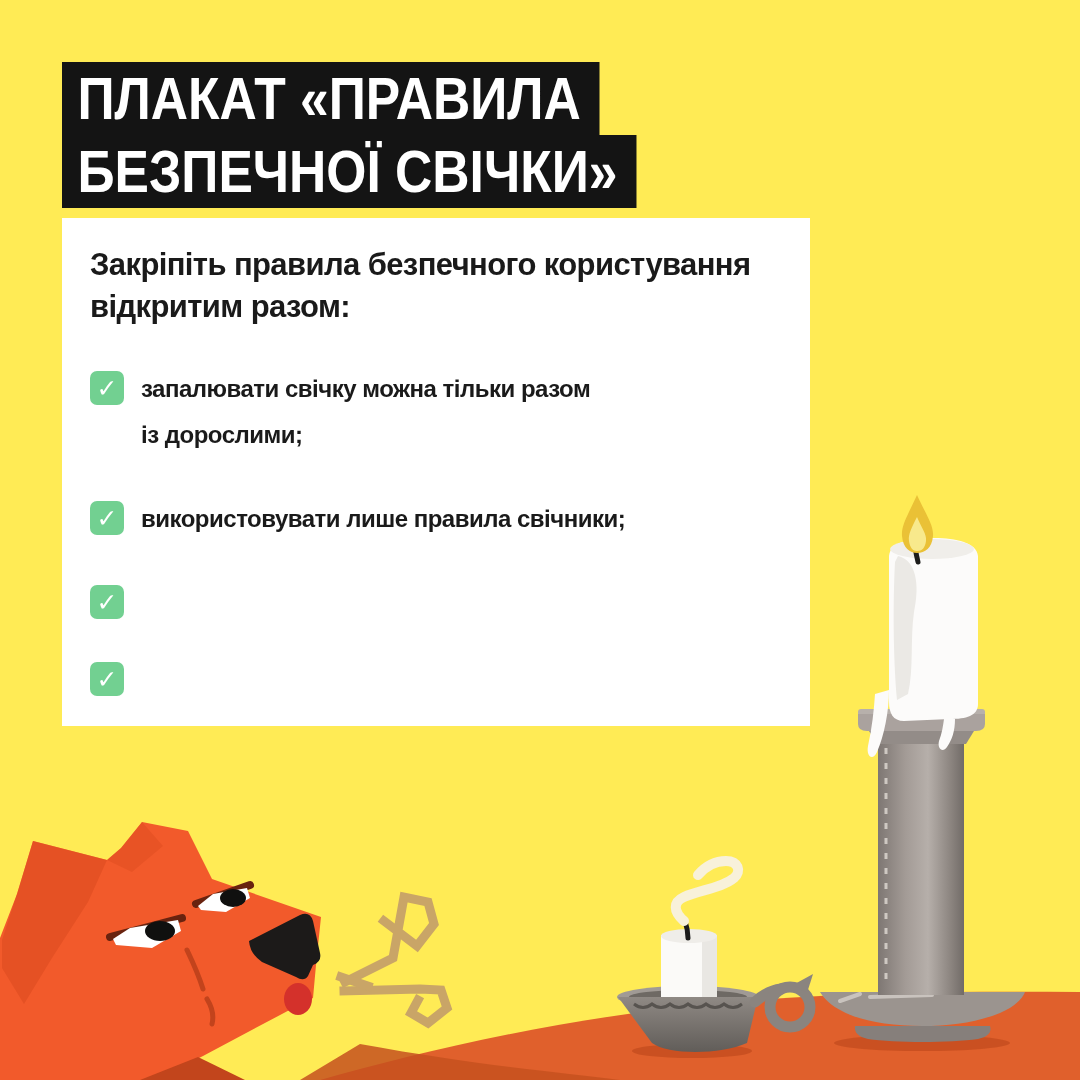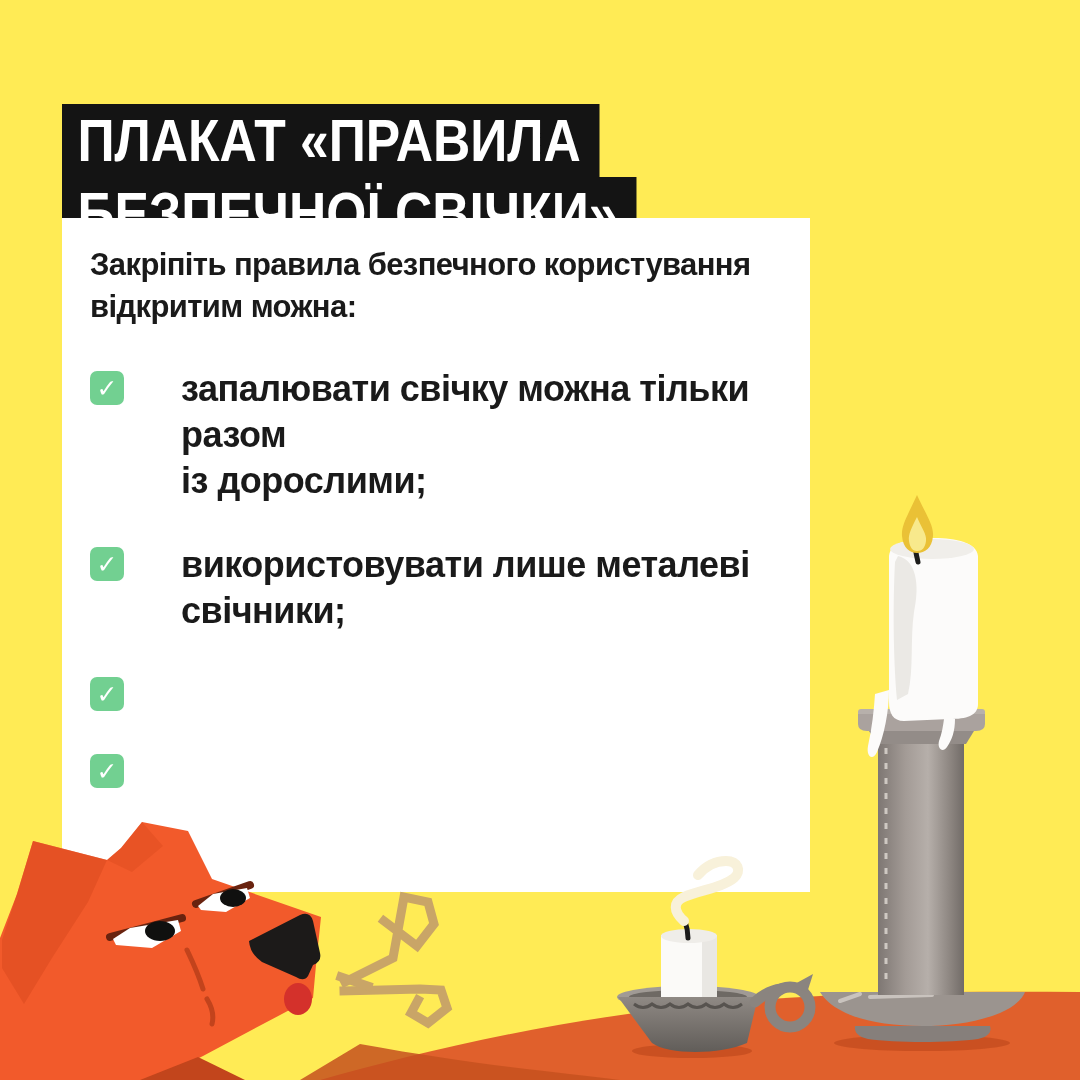--- a/index.html
+++ b/index.html
@@ -2,76 +2,76 @@
 <html><head>
 <meta charset="utf-8">
 <style>
   html,body{margin:0;padding:0;background:#888;}
   .poster{
     position:relative;width:1080px;height:1080px;overflow:hidden;
     background:#FFEB55;
     font-family:"Liberation Sans","DejaVu Sans",sans-serif;
   }
   
-  .title-block{position:absolute;left:62px;top:62px;margin-top:42px;}
+  .title-block{position:absolute;left:62px;top:62px;}
   .title-line{
     display:block;width:max-content;
     background:#141414;color:#FFFFFF;
     font-size:60px;font-weight:bold;line-height:73px;
     padding:0 22px 0 18px;letter-spacing:0px;
     transform:scaleX(0.86);transform-origin:0 0;
     white-space:nowrap;
   }
   
   .card{
-    position:absolute;left:62px;top:218px;width:748px;height:674px;
+    position:absolute;left:62px;top:218px;width:748px;height:508px;
     background:#FFFFFF;box-sizing:border-box;padding:26px 30px 0 28px;
   }
   .card-heading{
     color:#1A1A1A;font-size:31px;font-weight:bold;line-height:42px;
     letter-spacing:-0.6px;white-space:nowrap;
   }
   .checklist{display:flex;flex-direction:column;gap:38px;margin-top:38px;}
   .check-item{display:flex;gap:17px;align-items:flex-start;}
   .check-box{
     flex:0 0 auto;width:34px;height:34px;margin-top:5px;border-radius:7px;
     background:#72D091;color:#FFFFFF;
     display:flex;align-items:center;justify-content:center;
     font-size:25px;font-weight:bold;
   }
   .check-text{
-    color:#1A1A1A;font-size:36px;font-weight:bold;line-height:46px;
-    letter-spacing:-0.5px;white-space:pre-line;margin-left:40px;
+    color:#1A1A1A;font-size:24px;font-weight:bold;line-height:46px;
+    letter-spacing:-0.5px;white-space:pre-line;
   }
   
   .illustration{position:absolute;left:0;top:0;width:1080px;height:1080px;pointer-events:none;}
 </style>
 </head>
 <body>
 
 <div class="poster">
 
   <div class="title-block">
     <span class="title-line">ПЛАКАТ «ПРАВИЛА</span>
     <span class="title-line">БЕЗПЕЧНОЇ СВІЧКИ»</span>
   </div>
 
   <div class="card">
     <div class="card-heading">Закріпіть правила безпечного користування</div>
-    <div class="card-heading">відкритим можна:</div>
+    <div class="card-heading">відкритим разом:</div>
 
     <div class="checklist">
       <div class="check-item">
         <span class="check-box">✓</span>
         <span class="check-text">запалювати свічку можна тільки разом
 із дорослими;</span>
       </div>
       <div class="check-item">
         <span class="check-box">✓</span>
-        <span class="check-text">використовувати лише металеві свічники;</span>
+        <span class="check-text">використовувати лише правила свічники;</span>
       </div>
       <div class="check-item">
         <span class="check-box">✓</span>
       </div>
       <div class="check-item">
         <span class="check-box">✓</span>
       </div>
     </div>
   </div>
 

